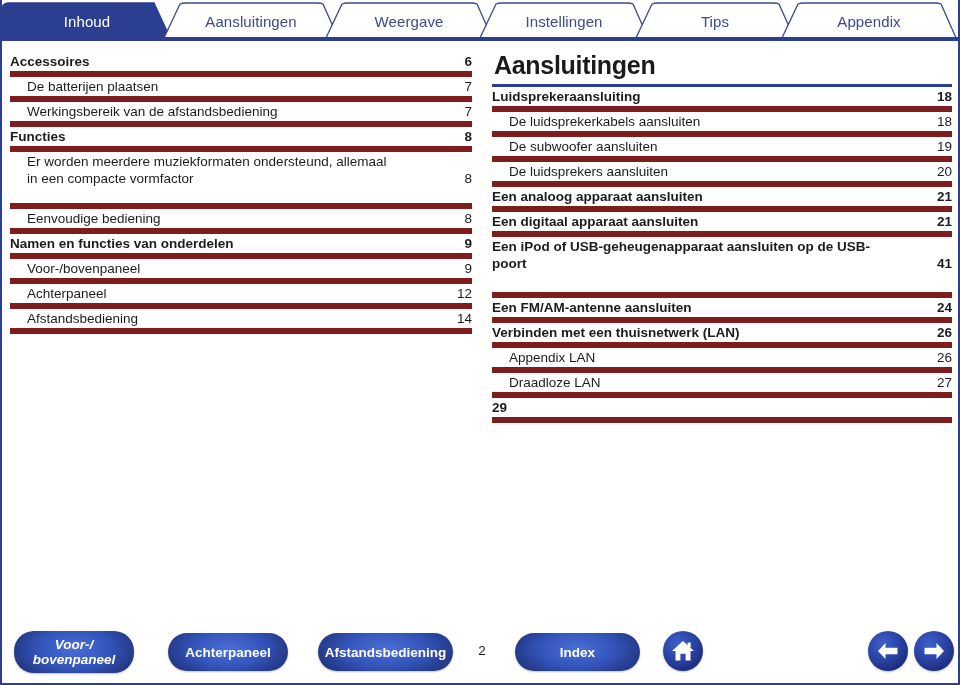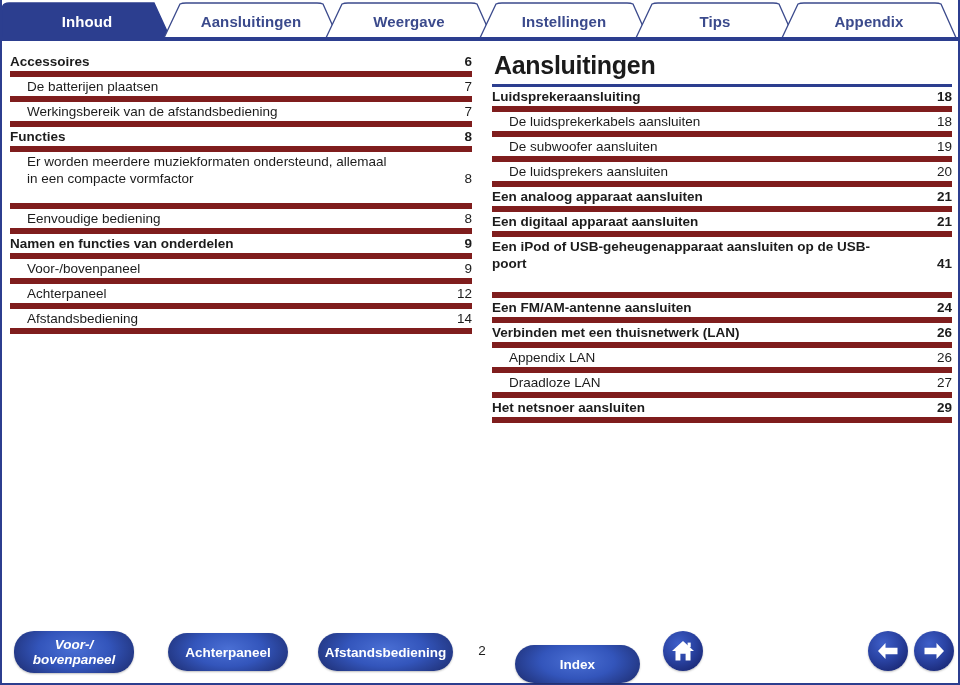--- a/index.html
+++ b/index.html
@@ -37,21 +37,21 @@
   }
   .tab .tabshape {
     position: absolute;
     left: 0; top: 0;
     width: 100%; height: 100%;
   }
   .tab .tablabel {
     position: relative;
     z-index: 3;
     font-size: 15px;
-    font-weight: bold;
+    font-weight: normal;
     color: #3b4a8c;
     letter-spacing: .1px;
     white-space: nowrap;
   }
   .tab.active .tablabel { color: #ffffff; }
 
   #tabunderline {
     position: absolute;
     left: 0; top: 37px;
     width: 956px; height: 4px;
@@ -133,21 +133,21 @@
     color: #ffffff;
     font-weight: bold;
     font-size: 13.5px;
     line-height: 15px;
     padding: 0 8px;
     white-space: pre-line;
   }
   #pill-voor       { left: 12px;  width: 120px; height: 42px; font-style: italic; }
   #pill-achter     { left: 166px; width: 120px; height: 38px; top: 12px; }
   #pill-afstand    { left: 316px; width: 135px; height: 38px; top: 12px; }
-  #pill-index      { left: 513px; width: 125px; height: 38px; top: 12px; margin-top: 12px; }
+  #pill-index      { left: 513px; width: 125px; height: 38px; top: 12px; }
 
   #pagenum {
     position: absolute;
     left: 462px; top: 22px;
     width: 36px;
     text-align: center;
     font-size: 13.5px;
     color: #1c1c1c;
   }
 
@@ -306,21 +306,20 @@
       </div>
       <div class="row lvl2">
         <div class="t">Appendix LAN</div>
         <div class="p">26</div>
       </div>
       <div class="row lvl2">
         <div class="t">Draadloze LAN</div>
         <div class="p">27</div>
       </div>
       <div class="row lvl1">
-        <div class="t">Het netsnoer aansluiten</div>
         <div class="p">29</div>
       </div>
 
     </div>
   </div>
 
   <div id="footer">
 
     <div class="pill" id="pill-voor">
       <span>Voor-/

